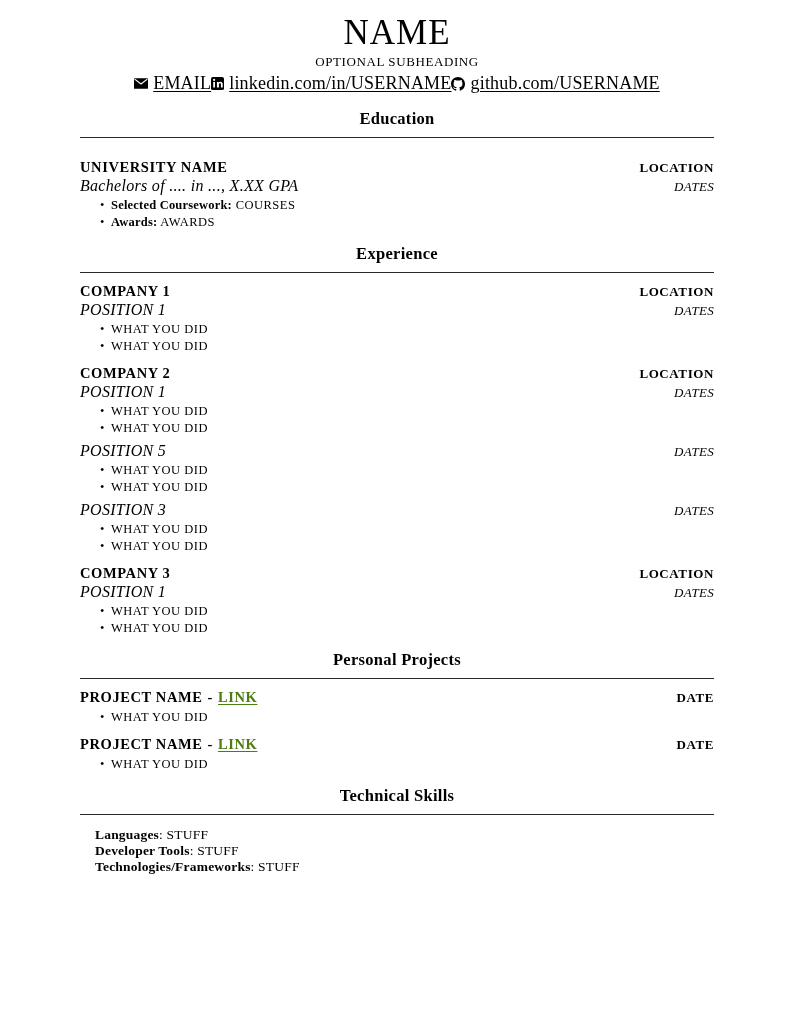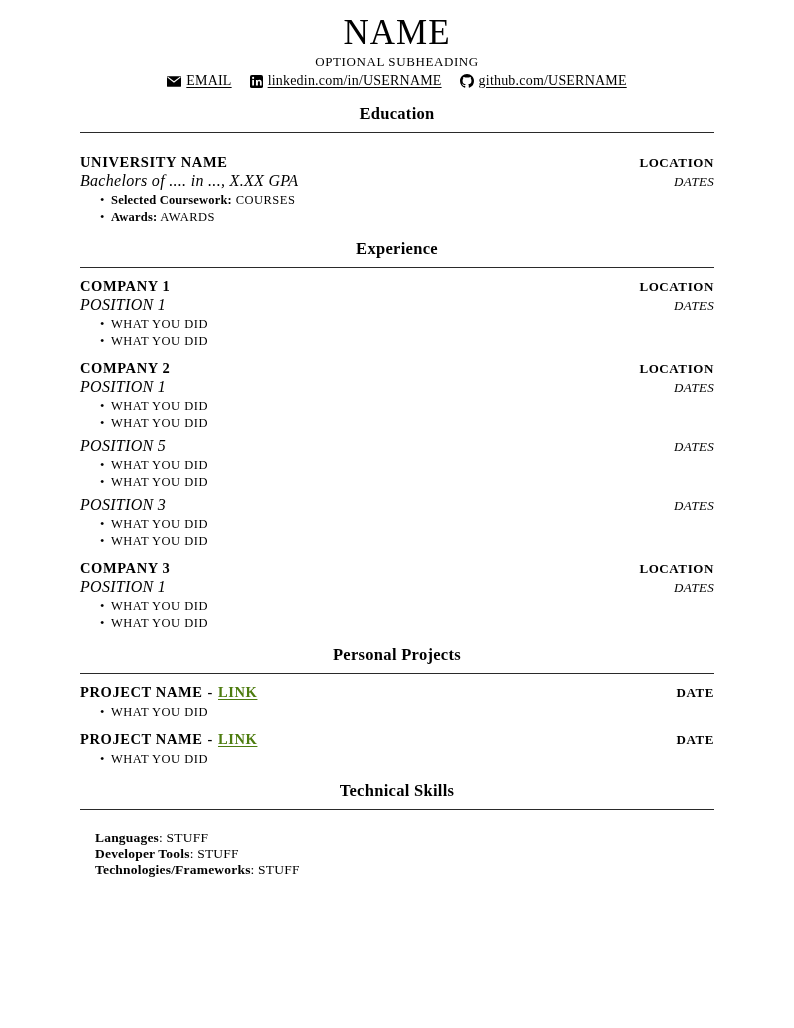--- a/index.html
+++ b/index.html
@@ -14,21 +14,21 @@
     padding: 13px 38px 0 38px;
     overflow: hidden;
   }
 
   
   .hdr { text-align: center; }
   .hdr-name { font-size: 35px; line-height: 40px; font-weight: 400; letter-spacing: 1px; }
   .hdr-sub { font-size: 13px; line-height: 15px; letter-spacing: 0.6px; margin-top: 1px; }
   .contacts {
     display: flex; justify-content: center; align-items: center;
-    gap: 18px; margin-top: 4px; font-size: 14px;
+    margin-top: 4px; font-size: 18px;
   }
   .contact { display: inline-flex; align-items: center; gap: 5px; color: #000; text-decoration: none; cursor: pointer; }
   .contact .lbl { text-decoration: underline; text-underline-offset: 2px; letter-spacing: 0.2px; }
   .icon { display: inline-flex; align-items: center; }
   .icon svg { display: block; }
 
   
   .sec-title {
     font-size: 16.5px; line-height: 19px; font-weight: bold; letter-spacing: 0.3px;
     border-bottom: 1.6px solid #2a2a2a; padding-bottom: 9px; text-align: center;
@@ -57,21 +57,21 @@
   .company.first { margin-top: 9px; }
 
   
   .proj { margin-top: 9px; }
   .proj-head { font-weight: bold; font-size: 14.5px; line-height: 18px; letter-spacing: 0.6px; }
   .proj-sep { margin: 0 5px; }
   .proj-link { text-decoration: underline; text-underline-offset: 2px; color: #4d7c0f; cursor: pointer; }
   .proj-date { font-weight: bold; font-size: 13px; line-height: 18px; letter-spacing: 0.6px; }
 
   
-  .skills-body { margin-top: 20px; padding-left: 15px; }
+  .skills-body { margin-top: 12px; padding-left: 15px; }
   .skill-row { font-size: 13.5px; line-height: 16px; letter-spacing: 0.2px; }
   .skill-label { font-weight: bold; }
 </style>
 </head>
 <body>
 
 <div class="page">
 
   <div class="hdr">
     <div class="hdr-name">NAME</div>

